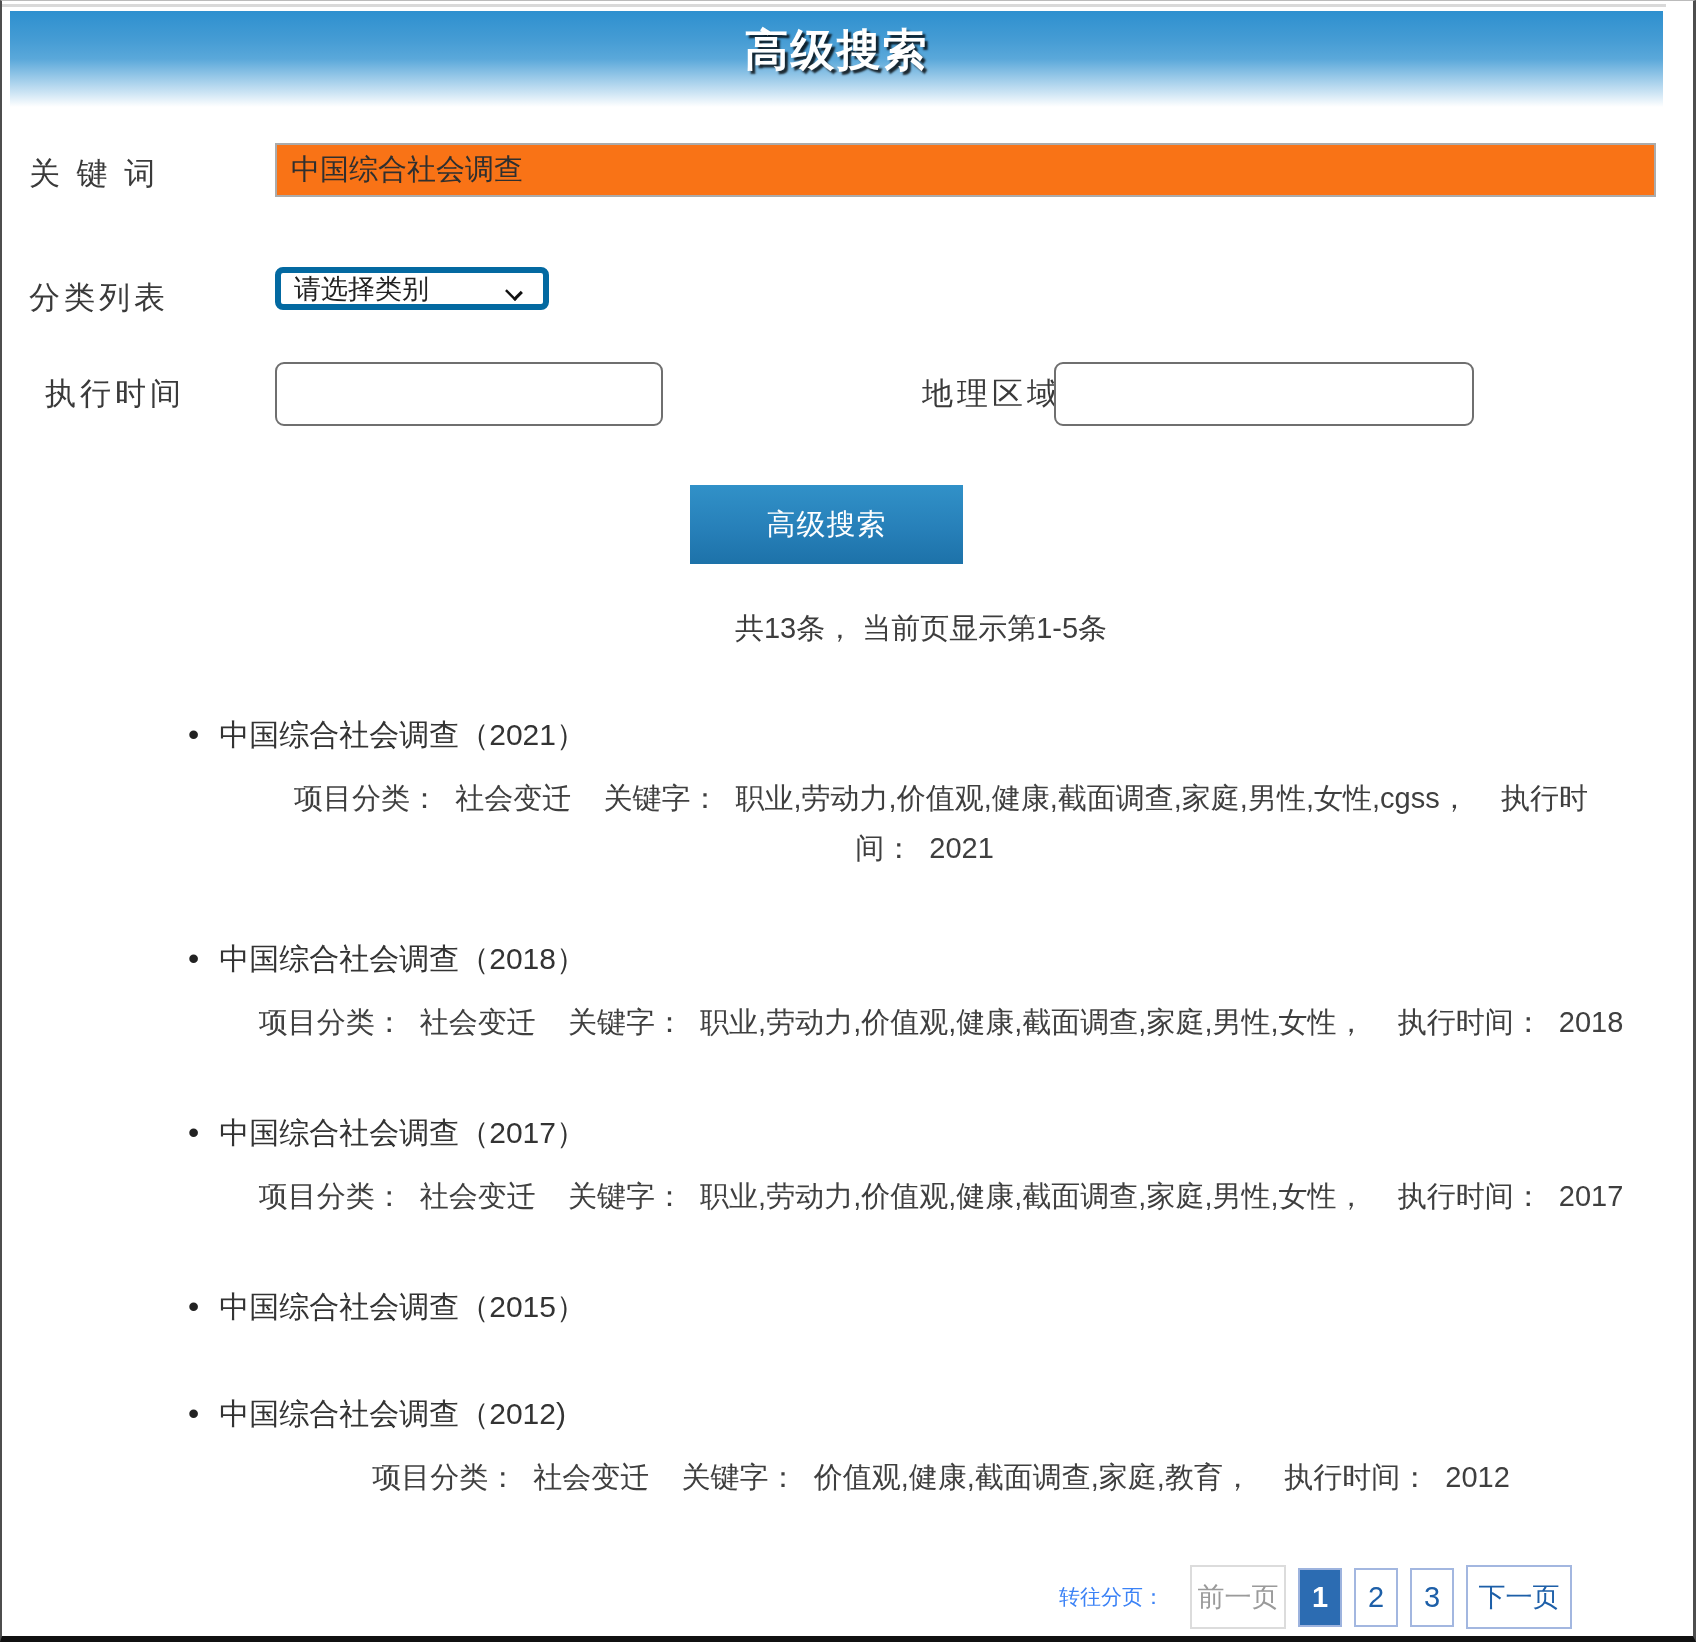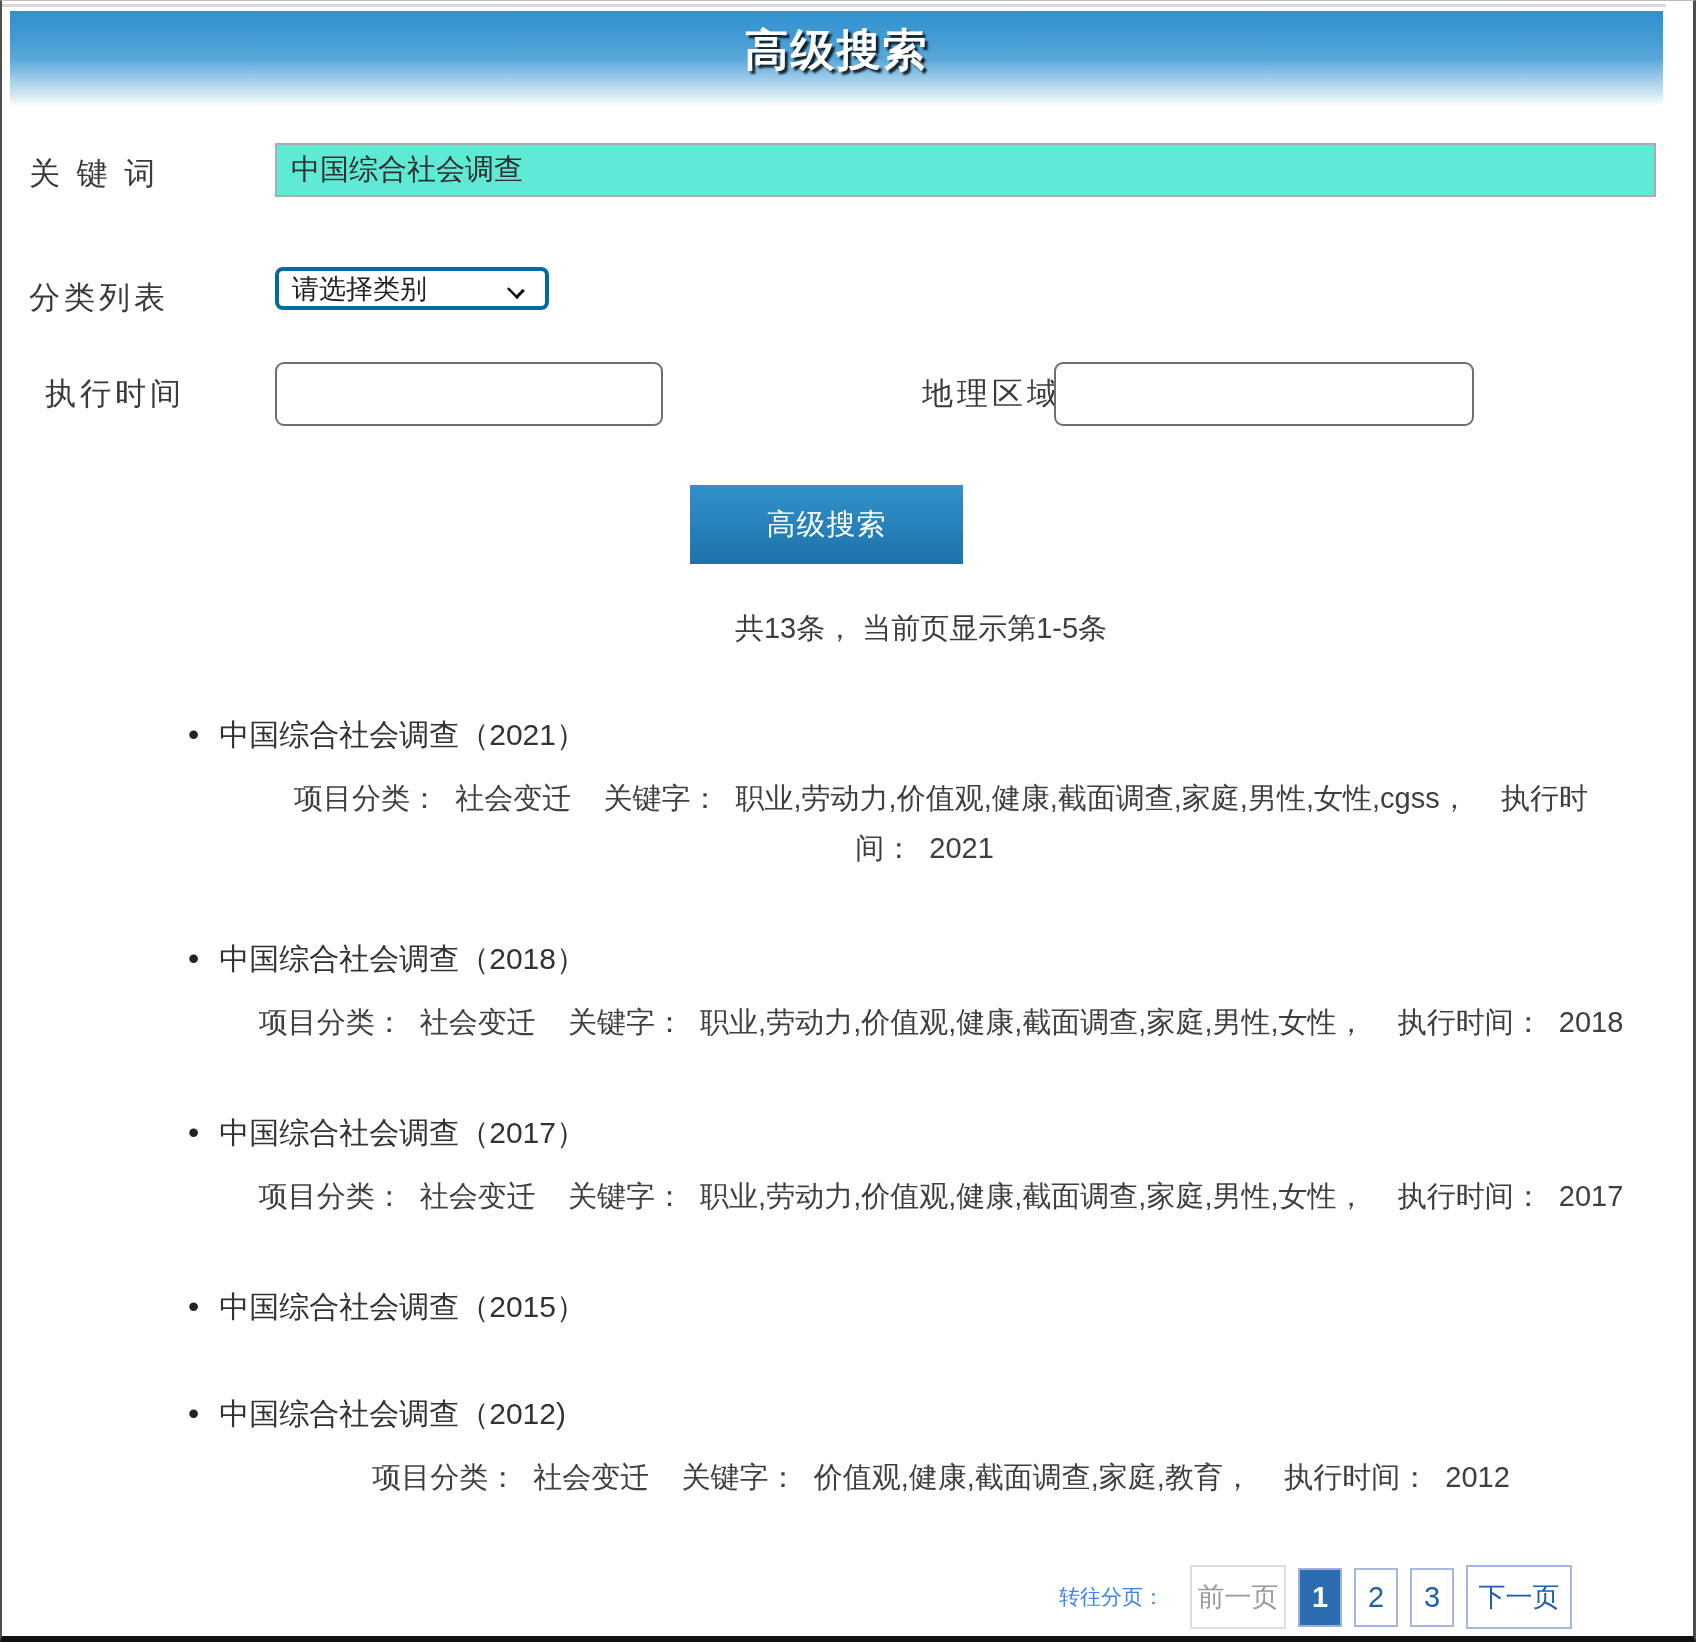--- a/index.html
+++ b/index.html
@@ -22,27 +22,27 @@
   }
   .header-title {
     margin-top:10px; font-size:44px; font-weight:bold; color:#fff;
     text-shadow:3px 3px 2px rgba(0,0,0,0.8); letter-spacing:2px;
   }
 
   .field-label { position:absolute; left:27px; font-size:31px; color:#3a3a3a; letter-spacing:4px; }
 
   .keyword-input {
     position:absolute; left:273px; top:142px; width:1381px; height:54px;
-    background:#5eead4; border:2px solid #ababab; font-size:29px; color:#2f2f2f;
+    background:#f97316; border:2px solid #ababab; font-size:29px; color:#2f2f2f;
     padding:0 14px; font-family:inherit;
   }
 
   .category-select {
     position:absolute; left:273px; top:266px; width:274px; height:43px;
-    background:#fff; border:4px solid #0369a1; border-radius:8px;
+    background:#fff; border:6px solid #0369a1; border-radius:8px;
     display:flex; align-items:center; font-size:27px; color:#222;
     padding-left:13px; cursor:default;
   }
   .chevron {
     position:absolute; right:22px; top:12px; width:14px; height:14px;
     border-right:3px solid #111; border-bottom:3px solid #111;
     transform:rotate(45deg) scaleY(0.8);
   }
 
   .time-input, .region-input {

